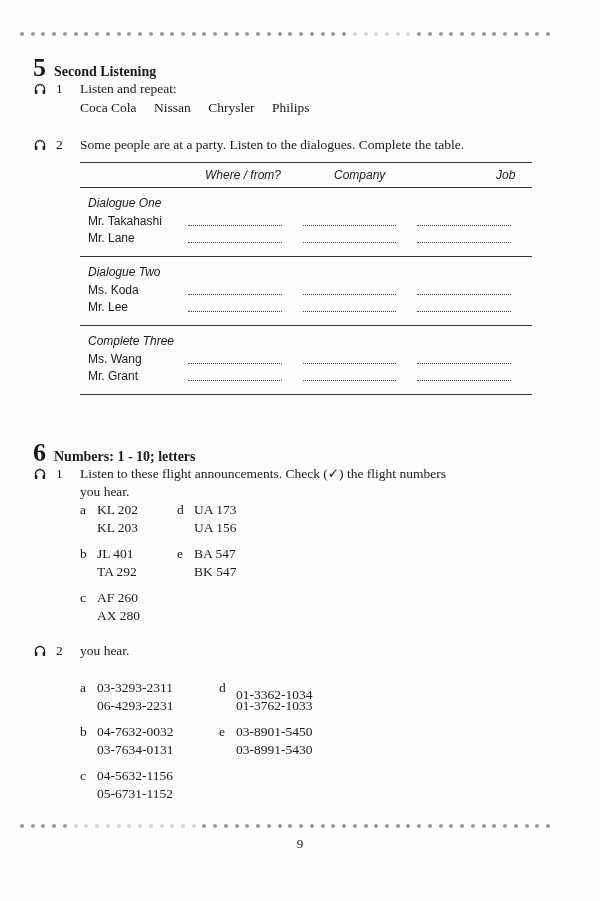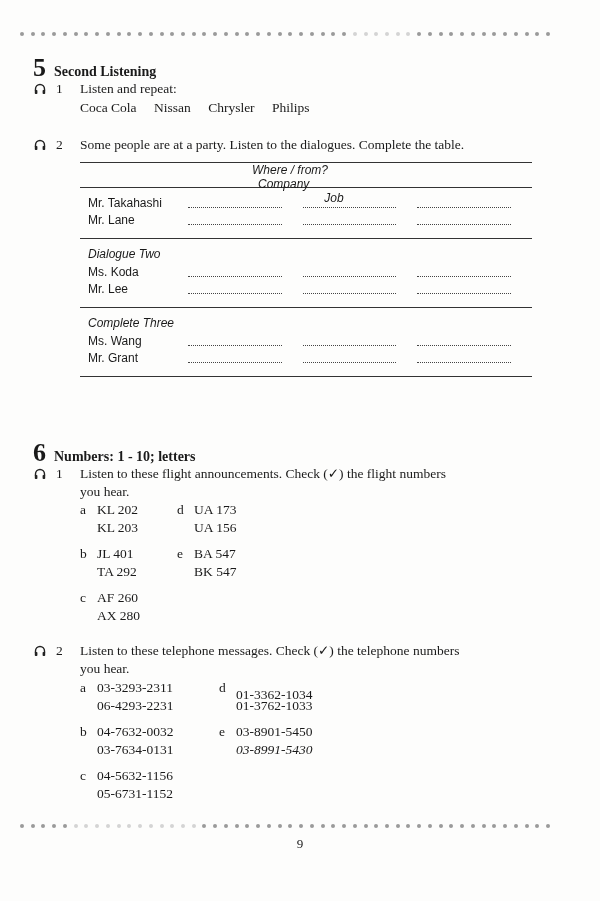--- a/index.html
+++ b/index.html
@@ -20,21 +20,21 @@
     .ex { position: absolute; left: 34px; font-size: 13.5px; line-height: 18px; }
     .ex .hp { position: absolute; left: 0; top: 3px; width: 12px; height: 12px; }
     .ex .num { position: absolute; left: 22px; top: 0; }
     .ex .text { margin-left: 46px; display: block; width: 440px; }
 
     .brands { position: absolute; left: 80px; top: 100px; font-size: 13.5px; }
     .brands span { margin-right: 14px; }
 
     .table { position: absolute; left: 80px; top: 162px; width: 452px; font-family: "Liberation Sans", "DejaVu Sans", sans-serif; font-size: 12px; }
     .tline { height: 0; border-top: 1.5px solid #333; }
-    .thead { display: flex; height: 24px; align-items: center; font-style: italic; flex-direction: column; }
+    .thead { display: flex; height: 24px; align-items: center; font-style: italic; }
     .thead .c0 { width: 114px; }
     .thead .c1 { width: 130px; text-align: left; padding-left: 11px; box-sizing: border-box; }
     .thead .c2 { width: 116px; padding-left: 10px; box-sizing: border-box; }
     .thead .c3 { flex: 1; padding-left: 56px; box-sizing: border-box; }
     .tgroup { padding: 6px 0 10px 0; }
     .tgroup .gname { font-style: italic; height: 18px; line-height: 18px; margin-left: 8px; }
     .trow { display: flex; height: 17px; align-items: center; }
     .trow .name { width: 112px; padding-left: 8px; box-sizing: border-box; }
     .trow .blank { width: 97px; margin-right: 21px; border-bottom: 1px dotted #444; height: 9px; }
 
@@ -136,20 +136,21 @@
   <div class="tline"></div>
   <div class="thead">
     <span class="c0"></span>
     <span class="c1">Where / from?</span>
     <span class="c2">Company</span>
     <span class="c3">Job</span>
   </div>
   <div class="tline"></div>
 
   <div class="tgroup">
+    <div class="gname">Dialogue One</div>
     <div class="trow">
       <span class="name">Mr. Takahashi</span>
       <span class="blank"></span>
       <span class="blank"></span>
       <span class="blank"></span>
     </div>
     <div class="trow">
       <span class="name">Mr. Lane</span>
       <span class="blank"></span>
       <span class="blank"></span>
@@ -237,21 +238,20 @@
   </div>
 </div>
 
 <div class="ex" style="top:642px;">
   <svg class="hp" viewBox="0 0 12 12">
     <path d="M1.5 8 V6 a4.5 4.5 0 0 1 9 0 V8" fill="none" stroke="#222" stroke-width="1.4"></path>
     <rect x="0.8" y="7" width="2.6" height="4" rx="0.8" fill="#222"></rect>
     <rect x="8.6" y="7" width="2.6" height="4" rx="0.8" fill="#222"></rect>
   </svg>
   <span class="num">2</span>
-  <span class="text" style="width:470px;">Listen to these telephone messages. Check (✓) the telephone numbers</span>
   <span class="text">you hear.</span>
 </div>
 
 <div class="options" style="top:679px;">
   <div class="opt" style="top:0; left:0;">
     <span class="lbl">a</span>
     <span class="v" style="top:0;">03-3293-2311</span>
     <span class="v" style="top:18px;">06-4293-2231</span>
   </div>
   <div class="opt" style="top:44px; left:0;">
@@ -265,21 +265,21 @@
     <span class="v" style="top:18px;">05-6731-1152</span>
   </div>
   <div class="opt" style="top:0; left:139px;">
     <span class="lbl">d</span>
     <span class="v" style="top:7px;">01-3362-1034</span>
     <span class="v" style="top:18px;">01-3762-1033</span>
   </div>
   <div class="opt" style="top:44px; left:139px;">
     <span class="lbl">e</span>
     <span class="v" style="top:0;">03-8901-5450</span>
-    <span class="v" style="top:18px;font-style:italic;">03-8991-5430</span>
+    <span class="v" style="top:18px;">03-8991-5430</span>
   </div>
 </div>
 
 <div class="dotrule" id="rule-bottom">
     <span></span>
     <span></span>
     <span></span>
     <span></span>
     <span></span>
     <span class="faint"></span>

